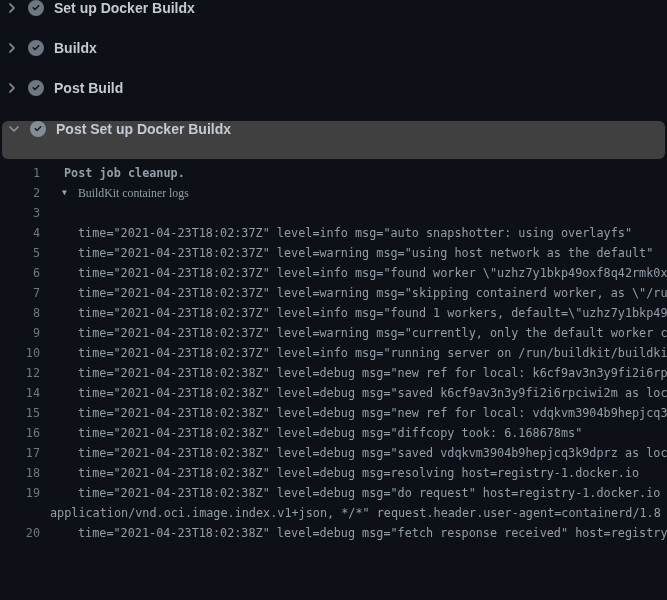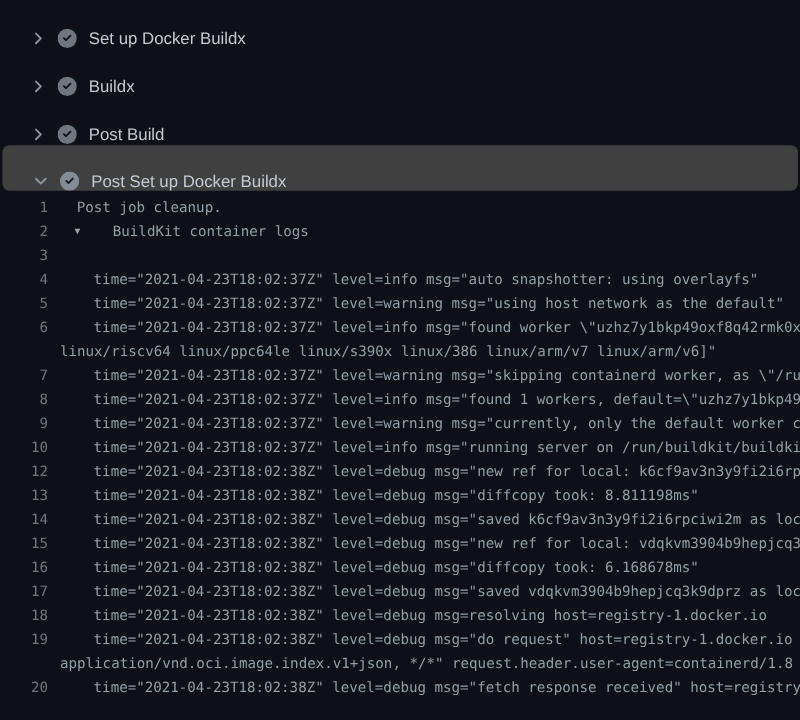--- a/index.html
+++ b/index.html
@@ -4,46 +4,46 @@
 <style>
   html,body { margin:0; padding:0; }
   body {
     width:667px; height:600px; overflow:hidden;
     background:#0d1117;
     font-family:"Liberation Sans", sans-serif;
   }
   
   .steps { padding-top:0; }
   .step {
-    height:40px; display:flex; align-items:flex-end;
-    padding-left:24px; cursor:pointer;
+    height:40px; display:flex; align-items:flex-start;
+    padding-left:4px; cursor:pointer;font-weight:bold;
   }
   .step.expanded {
     height:38px; background:#404040; border-radius:6px; margin:1px 2px 0 2px;
   }
   .chev { width:16px; height:16px; margin-right:8px; flex:none; display:flex; align-items:center; justify-content:center; }
   .check { width:16px; height:16px; margin-right:10px; flex:none; display:flex; align-items:center; justify-content:center; }
   .step-label { color:#c3cad3; font-size:14px; }
   
   .log { padding-top:4px; }
   .log-row {
     display:flex; height:20px; line-height:20px;
     font-family:"DejaVu Sans Mono", monospace; font-size:11.8px;
     white-space:pre; overflow:visible;
   }
   .ln { width:40px; flex:none; text-align:right; color:#6e7681; }
   .lt { color:#939ea9; margin-left:38px; flex:none; }
-  .k-plain .lt { margin-left:24px; }
+  .k-plain .lt { margin-left:24px;font-weight:bold; }
   .k-cont  .lt { margin-left:10px; }
   .k-command .lt { margin-left:38px; color:#3c7dd9; }
   .caret {
     display:none; margin-left:22px; width:16px; flex:none;
     color:#99a3ad; font-size:8px; line-height:20px; text-align:left;
   }
-  .k-group .lt { margin-left:16px; }
+  .k-group .lt { margin-left:0;font-family:Liberation Serif, serif; }
 </style>
 </head>
 <body>
 
 <div class="page">
 
   <div class="steps">
 
     <div class="step">
       <span class="chev">
@@ -130,88 +130,78 @@
       <div class="log-row k-log">
       <span class="ln">5</span>
       
       <span class="lt">time="2021-04-23T18:02:37Z" level=warning msg="using host network as the default"</span>
     </div>
       <div class="log-row k-log">
       <span class="ln">6</span>
       
       <span class="lt">time="2021-04-23T18:02:37Z" level=info msg="found worker \"uzhz7y1bkp49oxf8q42rmk0xj</span>
     </div>
+      <div class="log-row k-log">
+      <span class="ln">7</span>
+      
+      <span class="lt">time="2021-04-23T18:02:37Z" level=warning msg="skipping containerd worker, as \"/run</span>
+    </div>
+      <div class="log-row k-log">
+      <span class="ln">8</span>
+      
+      <span class="lt">time="2021-04-23T18:02:37Z" level=info msg="found 1 workers, default=\"uzhz7y1bkp49o</span>
+    </div>
+      <div class="log-row k-log">
+      <span class="ln">9</span>
+      
+      <span class="lt">time="2021-04-23T18:02:37Z" level=warning msg="currently, only the default worker ca</span>
+    </div>
+      <div class="log-row k-log">
+      <span class="ln">10</span>
+      
+      <span class="lt">time="2021-04-23T18:02:37Z" level=info msg="running server on /run/buildkit/buildkit</span>
+    </div>
+      <div class="log-row k-log">
+      <span class="ln">12</span>
+      
+      <span class="lt">time="2021-04-23T18:02:38Z" level=debug msg="new ref for local: k6cf9av3n3y9fi2i6rpc</span>
+    </div>
+      <div class="log-row k-log">
+      <span class="ln">14</span>
+      
+      <span class="lt">time="2021-04-23T18:02:38Z" level=debug msg="saved k6cf9av3n3y9fi2i6rpciwi2m as loca</span>
+    </div>
+      <div class="log-row k-log">
+      <span class="ln">15</span>
+      
+      <span class="lt">time="2021-04-23T18:02:38Z" level=debug msg="new ref for local: vdqkvm3904b9hepjcq3k</span>
+    </div>
+      <div class="log-row k-log">
+      <span class="ln">16</span>
+      
+      <span class="lt">time="2021-04-23T18:02:38Z" level=debug msg="diffcopy took: 6.168678ms"</span>
+    </div>
+      <div class="log-row k-log">
+      <span class="ln">17</span>
+      
+      <span class="lt">time="2021-04-23T18:02:38Z" level=debug msg="saved vdqkvm3904b9hepjcq3k9dprz as loca</span>
+    </div>
+      <div class="log-row k-log">
+      <span class="ln">18</span>
+      
+      <span class="lt">time="2021-04-23T18:02:38Z" level=debug msg=resolving host=registry-1.docker.io</span>
+    </div>
+      <div class="log-row k-log">
+      <span class="ln">19</span>
+      
+      <span class="lt">time="2021-04-23T18:02:38Z" level=debug msg="do request" host=registry-1.docker.io r</span>
+    </div>
       <div class="log-row k-cont">
       <span class="ln"></span>
       
-      <span class="lt">linux/riscv64 linux/ppc64le linux/s390x linux/386 linux/arm/v7 linux/arm/v6]"</span>
-    </div>
-      <div class="log-row k-log">
-      <span class="ln">7</span>
-      
-      <span class="lt">time="2021-04-23T18:02:37Z" level=warning msg="skipping containerd worker, as \"/run</span>
-    </div>
-      <div class="log-row k-log">
-      <span class="ln">8</span>
-      
-      <span class="lt">time="2021-04-23T18:02:37Z" level=info msg="found 1 workers, default=\"uzhz7y1bkp49o</span>
-    </div>
-      <div class="log-row k-log">
-      <span class="ln">9</span>
-      
-      <span class="lt">time="2021-04-23T18:02:37Z" level=warning msg="currently, only the default worker ca</span>
-    </div>
-      <div class="log-row k-log">
-      <span class="ln">10</span>
-      
-      <span class="lt">time="2021-04-23T18:02:37Z" level=info msg="running server on /run/buildkit/buildkit</span>
-    </div>
-      <div class="log-row k-log">
-      <span class="ln">12</span>
-      
-      <span class="lt">time="2021-04-23T18:02:38Z" level=debug msg="new ref for local: k6cf9av3n3y9fi2i6rpc</span>
-    </div>
-      <div class="log-row k-log">
-      <span class="ln">13</span>
-      
-      <span class="lt">time="2021-04-23T18:02:38Z" level=debug msg="diffcopy took: 8.811198ms"</span>
-    </div>
-      <div class="log-row k-log">
-      <span class="ln">14</span>
-      
-      <span class="lt">time="2021-04-23T18:02:38Z" level=debug msg="saved k6cf9av3n3y9fi2i6rpciwi2m as loca</span>
-    </div>
-      <div class="log-row k-log">
-      <span class="ln">15</span>
-      
-      <span class="lt">time="2021-04-23T18:02:38Z" level=debug msg="new ref for local: vdqkvm3904b9hepjcq3k</span>
-    </div>
-      <div class="log-row k-log">
-      <span class="ln">16</span>
-      
-      <span class="lt">time="2021-04-23T18:02:38Z" level=debug msg="diffcopy took: 6.168678ms"</span>
-    </div>
-      <div class="log-row k-log">
-      <span class="ln">17</span>
-      
-      <span class="lt">time="2021-04-23T18:02:38Z" level=debug msg="saved vdqkvm3904b9hepjcq3k9dprz as loca</span>
-    </div>
-      <div class="log-row k-log">
-      <span class="ln">18</span>
-      
-      <span class="lt">time="2021-04-23T18:02:38Z" level=debug msg=resolving host=registry-1.docker.io</span>
-    </div>
-      <div class="log-row k-log">
-      <span class="ln">19</span>
-      
-      <span class="lt">time="2021-04-23T18:02:38Z" level=debug msg="do request" host=registry-1.docker.io r</span>
-    </div>
-      <div class="log-row k-cont">
-      <span class="ln"></span>
-      
       <span class="lt">application/vnd.oci.image.index.v1+json, */*" request.header.user-agent=containerd/1.8</span>
     </div>
       <div class="log-row k-log">
       <span class="ln">20</span>
       
       <span class="lt">time="2021-04-23T18:02:38Z" level=debug msg="fetch response received" host=registry-</span>
     </div>
     </div>
 
 </div>

